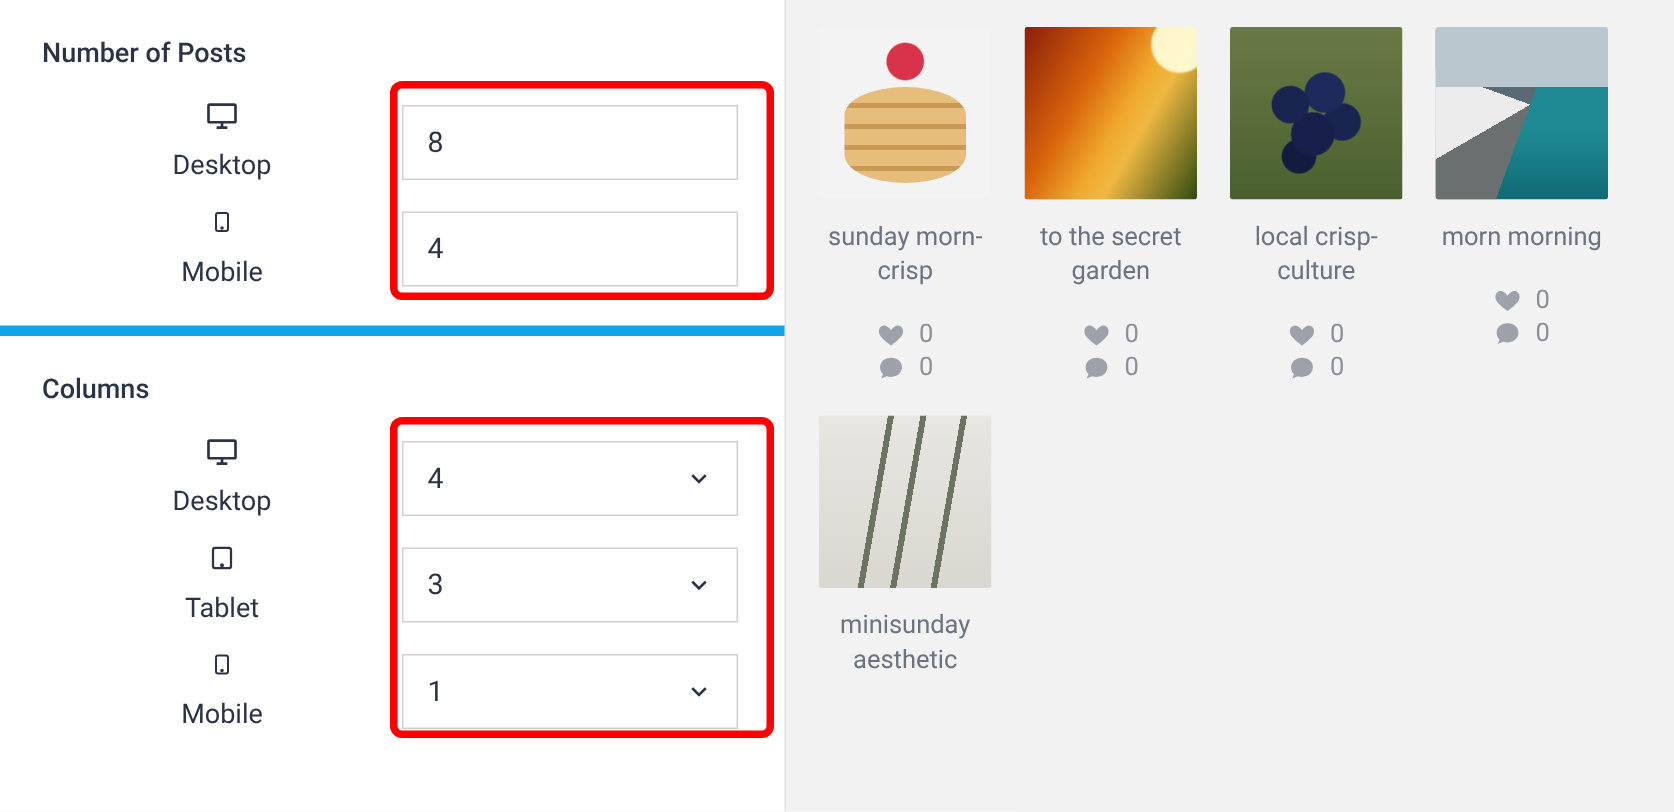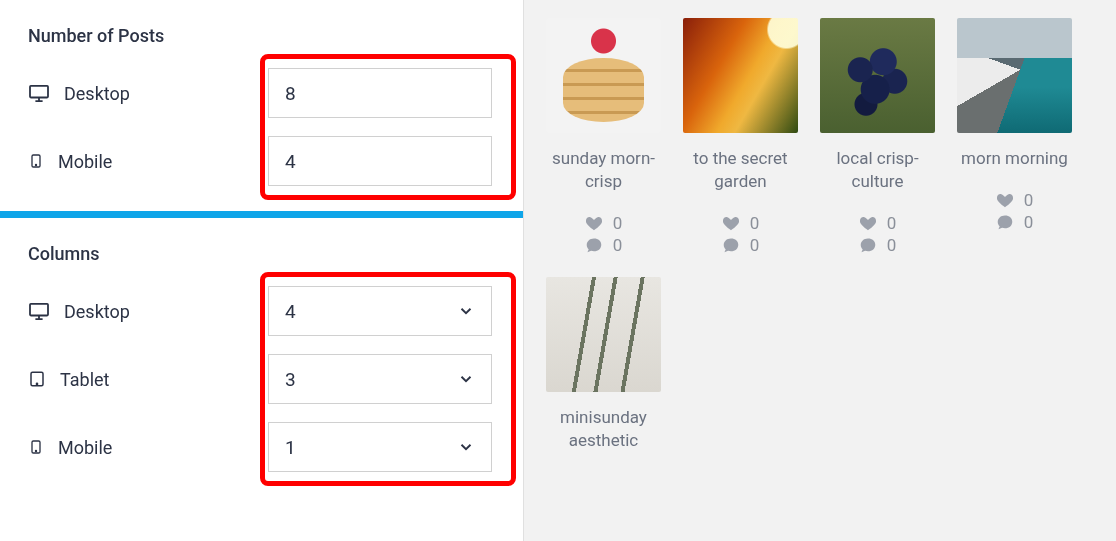--- a/index.html
+++ b/index.html
@@ -43,20 +43,21 @@
       margin-bottom: 18px;
     }
     .row:last-child { margin-bottom: 0; }
     .row-label {
       display: flex;
       align-items: center;
       gap: 14px;
       width: 240px;
       font-size: 18px;
       color: #2c3345;
+      flex-direction: column;
     }
     .device-icon {
       width: 22px;
       height: 18px;
       display: inline-block;
       stroke: #2c3345;
       fill: none;
       stroke-width: 2;
     }
     .input-box {

